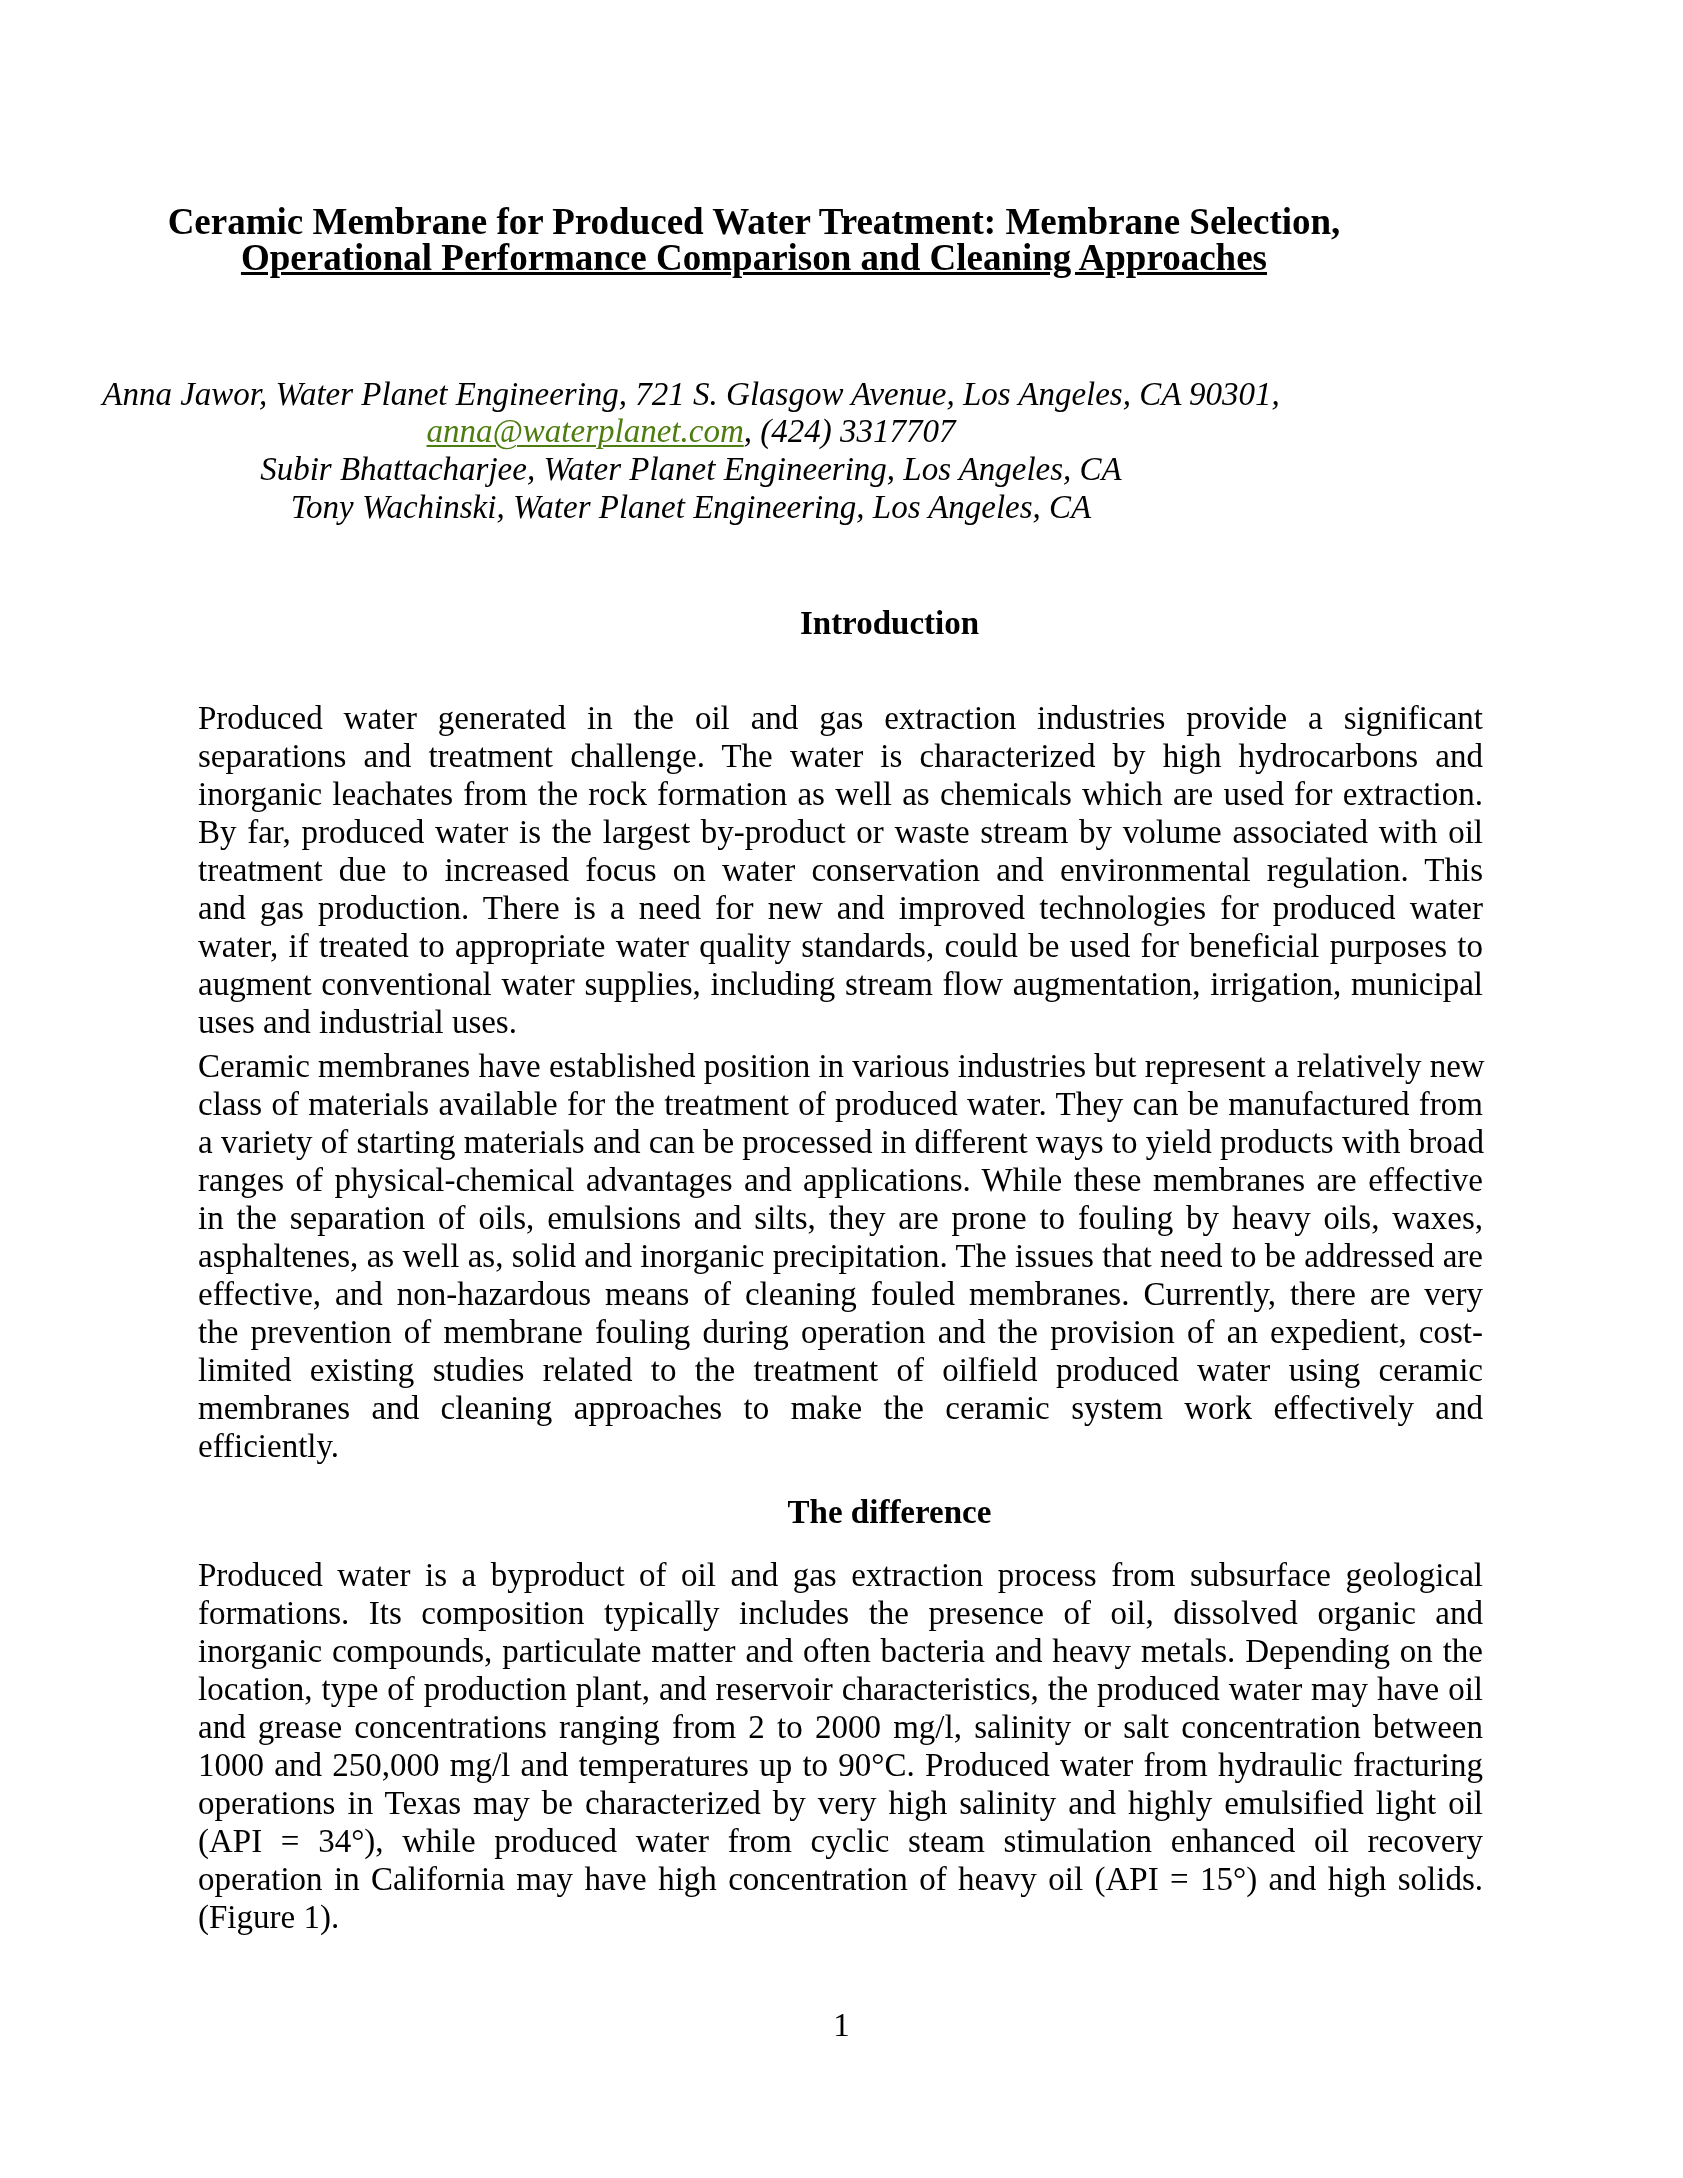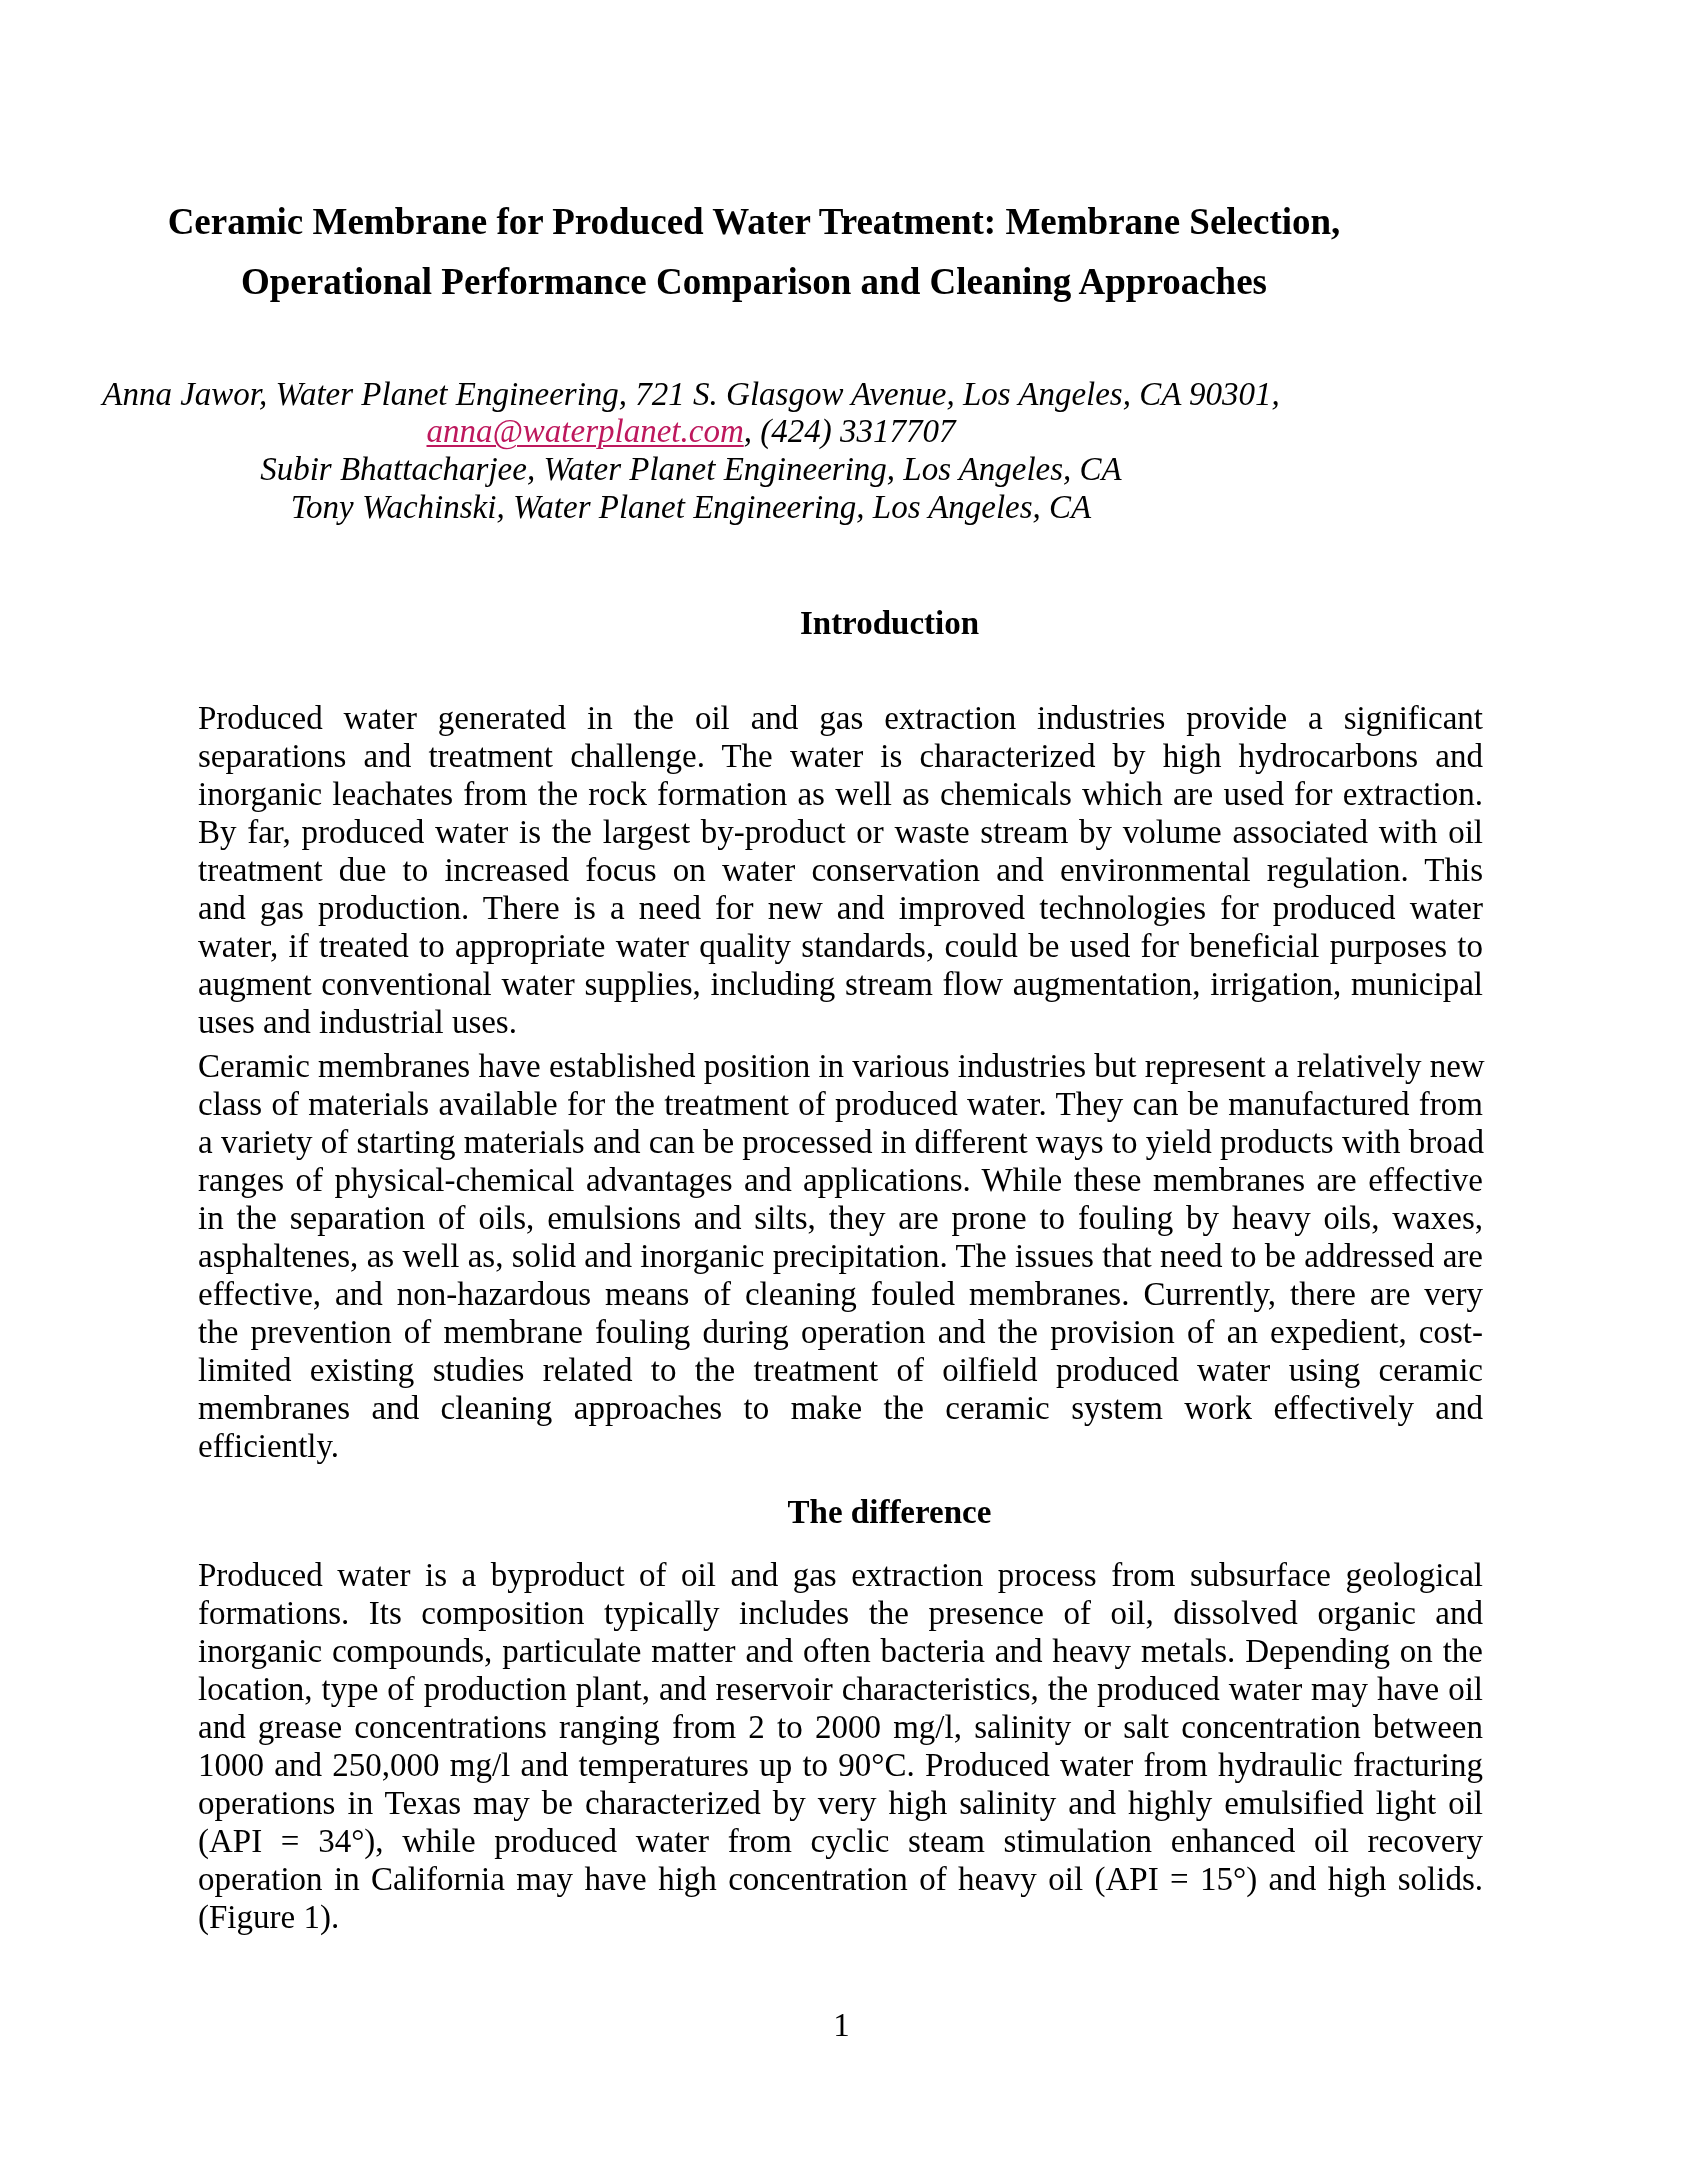--- a/index.html
+++ b/index.html
@@ -38,21 +38,21 @@
       position: absolute;
       left: 0;
       width: 1382px;
       text-align: center;
       font-style: italic;
       font-size: 33px;
       line-height: 38px;
       white-space: nowrap;
     }
     .email-link {
-      color: #be185d;
+      color: #4d7c0f;
       text-decoration: underline;
       text-decoration-thickness: 2px;
       text-underline-offset: 3px;
     }
     
     .section-heading {
       position: absolute;
       left: 0;
       width: 1683px;
       text-align: center;
@@ -91,21 +91,21 @@
       font-size: 33px;
       line-height: 38px;
     }
   </style>
 </head>
 <body>
 
 <div class="page">
 
   <div class="title-line" style="top:200px;">Ceramic Membrane for Produced Water Treatment: Membrane Selection,</div>
-  <div class="title-line" style="top:260px;">Operational Performance Comparison and Cleaning Approaches</div>
+  <div class="title-line" style="top:236px;text-decoration:underline;">Operational Performance Comparison and Cleaning Approaches</div>
 
   <div class="author-line" style="top:375px;">Anna Jawor, Water Planet Engineering, 721 S. Glasgow Avenue, Los Angeles, CA 90301,</div>
   <div class="author-line" style="top:412px;"><a class="email-link" title="anna@waterplanet.com">anna@waterplanet.com</a><span>, (424) 3317707</span></div>
   <div class="author-line" style="top:450px;">Subir Bhattacharjee, Water Planet Engineering, Los Angeles, CA</div>
   <div class="author-line" style="top:488px;">Tony Wachinski, Water Planet Engineering, Los Angeles, CA</div>
 
   <div class="section-heading" style="top:604px;">Introduction</div>
 
   <div class="para" style="top:679px;margin-top:20px;">
     <span class="para-line">Produced water generated in the oil and gas extraction industries provide a significant</span>

